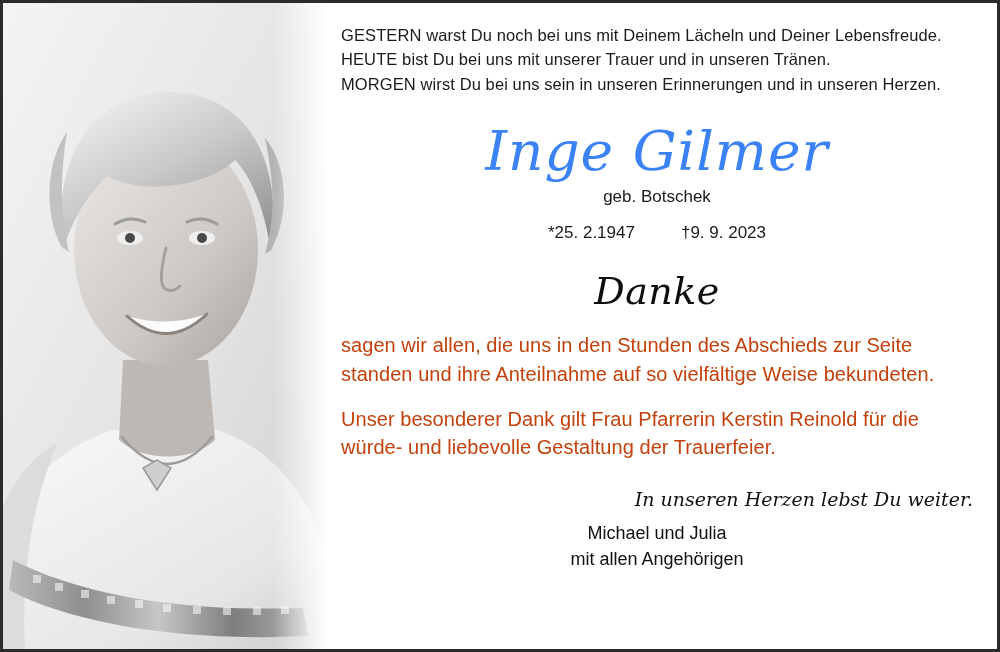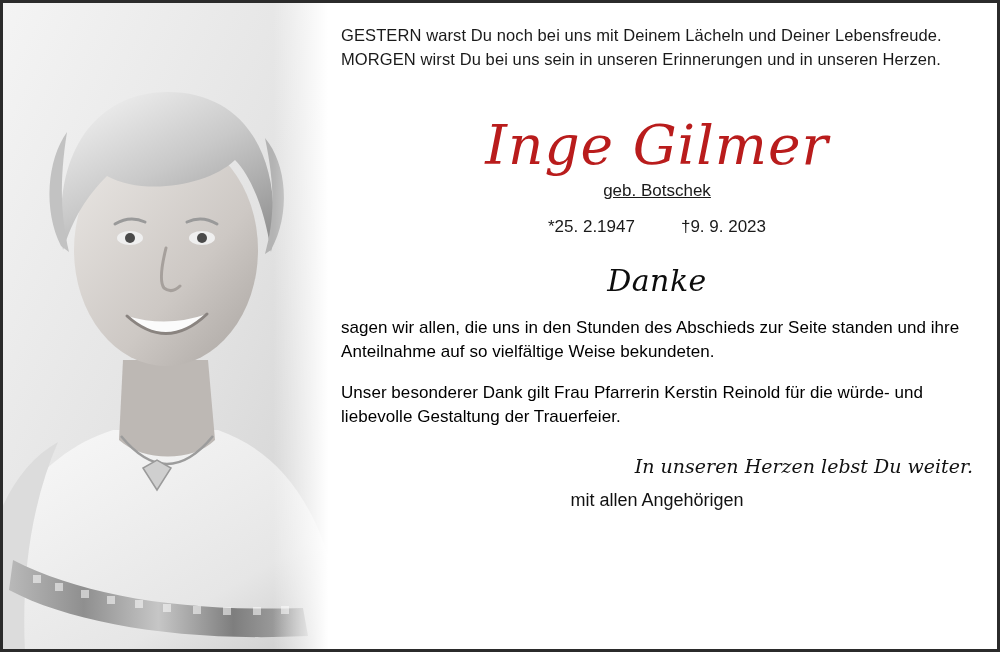--- a/index.html
+++ b/index.html
@@ -70,54 +70,53 @@
   }
   .intro div { white-space: nowrap; }
 
   .name {
     text-align: center;
     font-family: "DejaVu Serif", serif;
     font-style: italic;
     font-weight: 400;
     font-size: 55px;
     line-height: 1.08;
-    margin-top: 44px;
+    margin-top: 26px;
     letter-spacing: 1px;
-    color: #b91c1c;
+    color: #3b82f6;
   }
   .maiden {
     text-align: center;
     font-size: 17px;
     margin-top: 6px;
     color: #1a1a1a;
-    text-decoration: underline;
   }
   .dates {
     text-align: center;
     font-size: 17px;
     margin-top: 16px;
     color: #1a1a1a;
   }
   .dates .gap { display: inline-block; width: 46px; }
 
   .danke {
     text-align: center;
     font-family: "DejaVu Serif", serif;
     font-style: italic;
-    font-size: 30px;
+    font-size: 38px;
     margin-top: 26px;
     color: #0d0d0d;
     letter-spacing: 0.5px;
   }
 
   .para {
-    font-size: 17px;
+    font-size: 20px;
     line-height: 1.42;
     margin-top: 17px;
-    color: #000000;
+    color: #c2410c;
     letter-spacing: 0.05px;
   }
   .para.first { margin-top: 18px; }
 
   .closing {
     text-align: right;
     font-family: "DejaVu Serif", serif;
     font-style: italic;
     font-size: 19px;
     margin-top: 26px;
@@ -211,36 +210,38 @@
           <rect x="250" y="607" width="8" height="8"></rect>
           <rect x="278" y="606" width="8" height="8"></rect>
         </g>
       </svg>
     </div>
 
     <div class="content">
 
       <div class="intro">
         <div>GESTERN warst Du noch bei uns mit Deinem Lächeln und Deiner Lebensfreude.</div>
+        <div>HEUTE bist Du bei uns mit unserer Trauer und in unseren Tränen.</div>
         <div>MORGEN wirst Du bei uns sein in unseren Erinnerungen und in unseren Herzen.</div>
       </div>
 
       <div class="name">Inge Gilmer</div>
       <div class="maiden">geb. Botschek</div>
 
       <div class="dates">
         <span>*25. 2.1947</span><span class="gap"></span><span>†9. 9. 2023</span>
       </div>
 
       <div class="danke">Danke</div>
 
       <div class="para first">sagen wir allen, die uns in den Stunden des Abschieds zur Seite standen und ihre Anteilnahme auf so vielfältige Weise bekundeten.</div>
       <div class="para">Unser besonderer Dank gilt Frau Pfarrerin Kerstin Reinold für die würde- und liebevolle Gestaltung der Trauerfeier.</div>
 
       <div class="closing">In unseren Herzen lebst Du weiter.</div>
 
       <div class="signers">
+        <div>Michael und Julia</div>
         <div>mit allen Angehörigen</div>
       </div>
 
     </div>
   </div>
 </div>
 
 </body></html>

